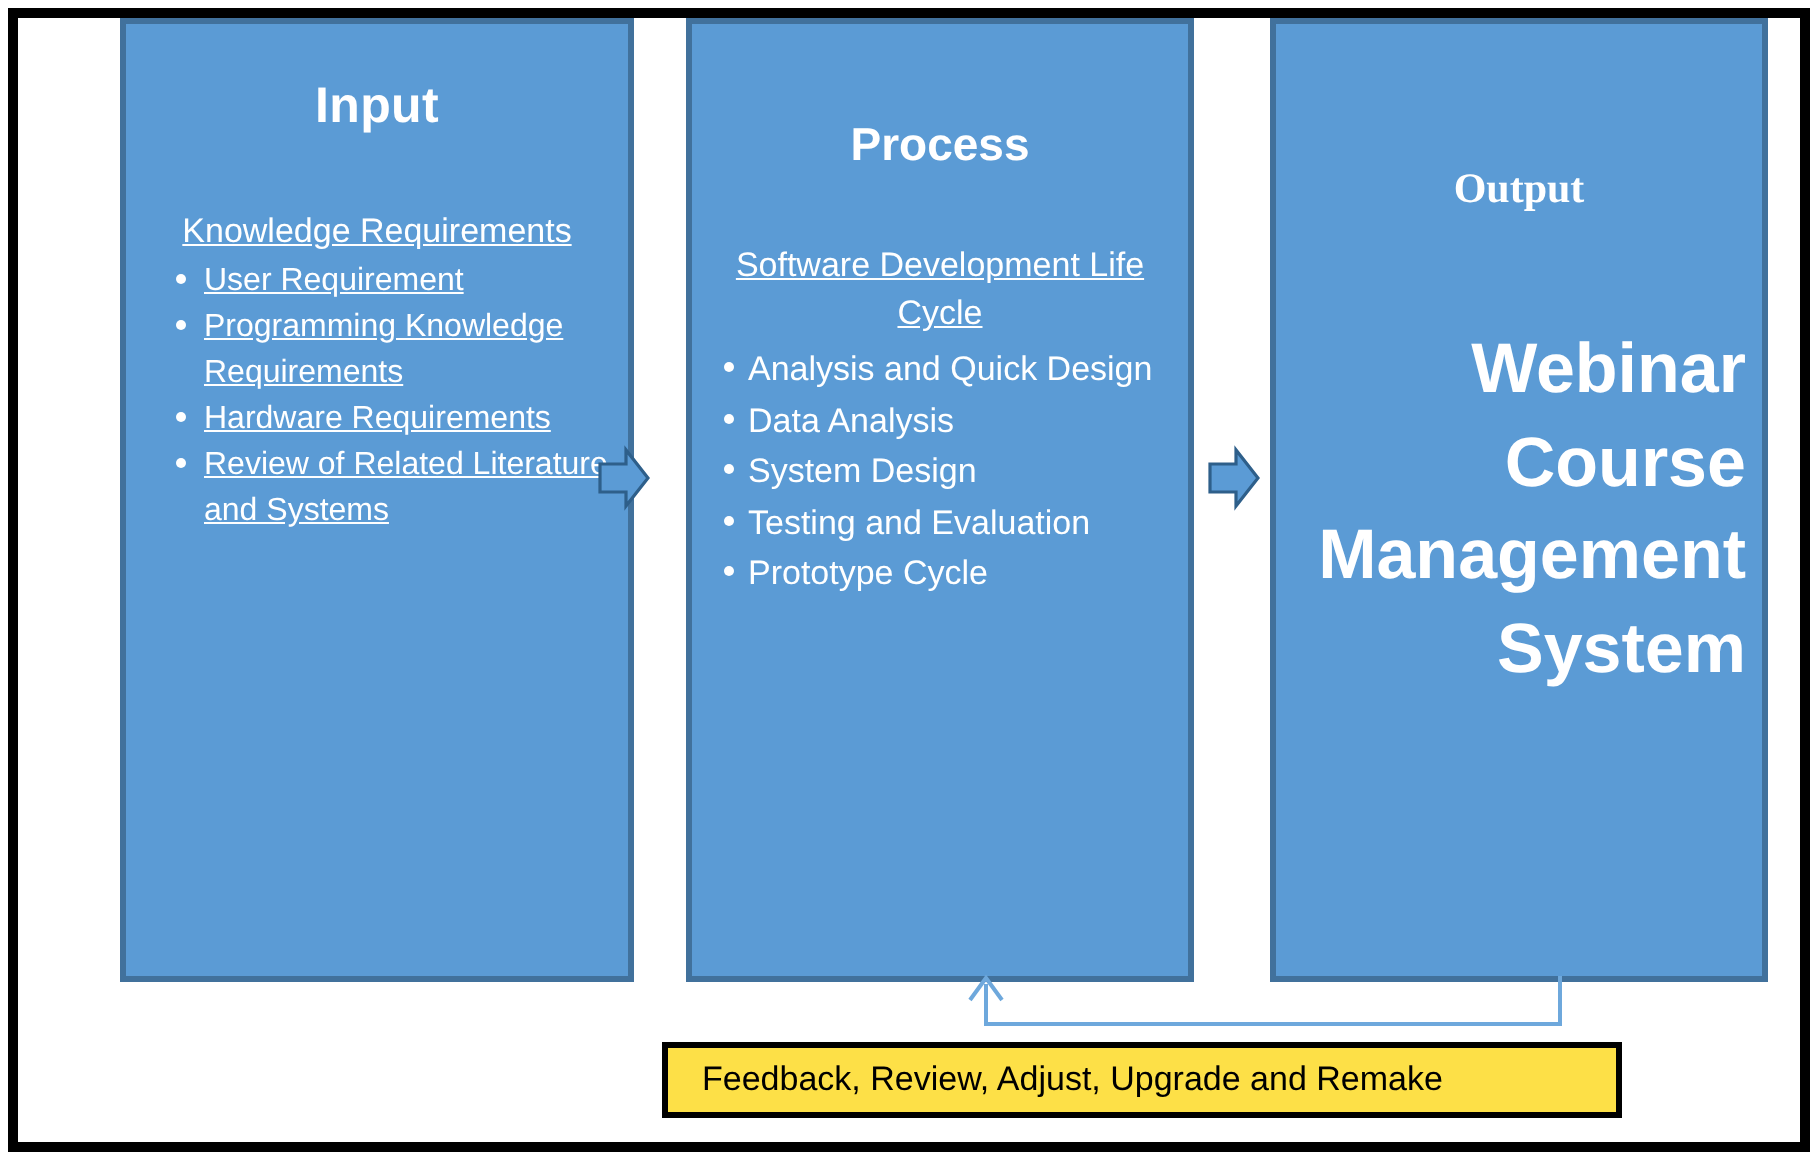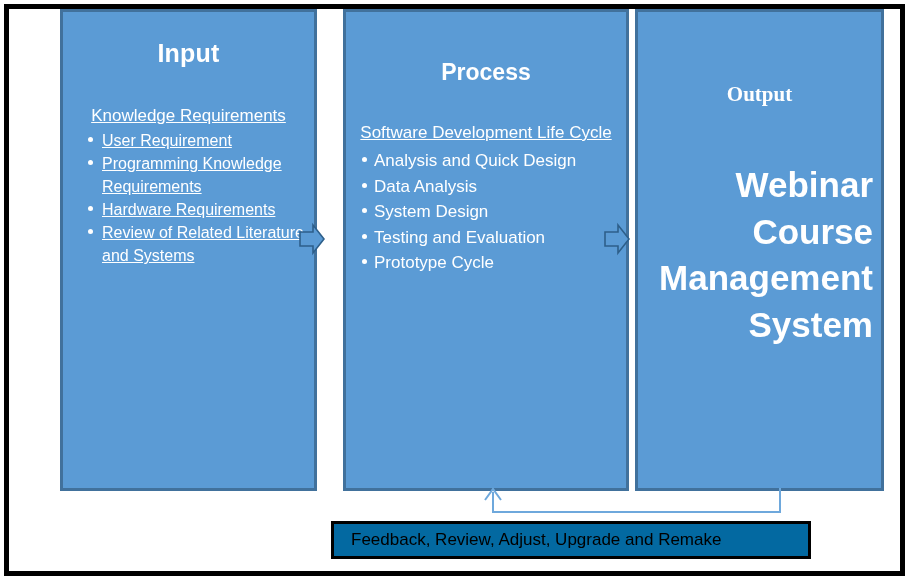--- a/index.html
+++ b/index.html
@@ -91,21 +91,21 @@
     width: 5px;
     height: 5px;
     border-radius: 50%;
     background: #ffffff;
   }
 
   
   #process-panel {
     left: 343px;
     top: 9px;
-    width: 286px;
+    width: 254px;
     height: 482px;
   }
   #process-panel .panel-title {
     font-size: 23px;
     margin-top: 47px;
   }
   #process-panel .subhead {
     margin-top: 35px;
     padding: 0 6px;
   }
@@ -171,21 +171,21 @@
 
   
   #feedback-box {
     position: absolute;
     left: 331px;
     top: 521px;
     width: 480px;
     height: 38px;
     box-sizing: border-box;
     border: 3px solid #000000;
-    background: #0369a1;
+    background: #fde047;
     display: flex;
     align-items: center;
   }
   #feedback-text {
     color: #000000;
     font-size: 17px;
     padding-left: 17px;
     white-space: nowrap;
   }
 </style>

